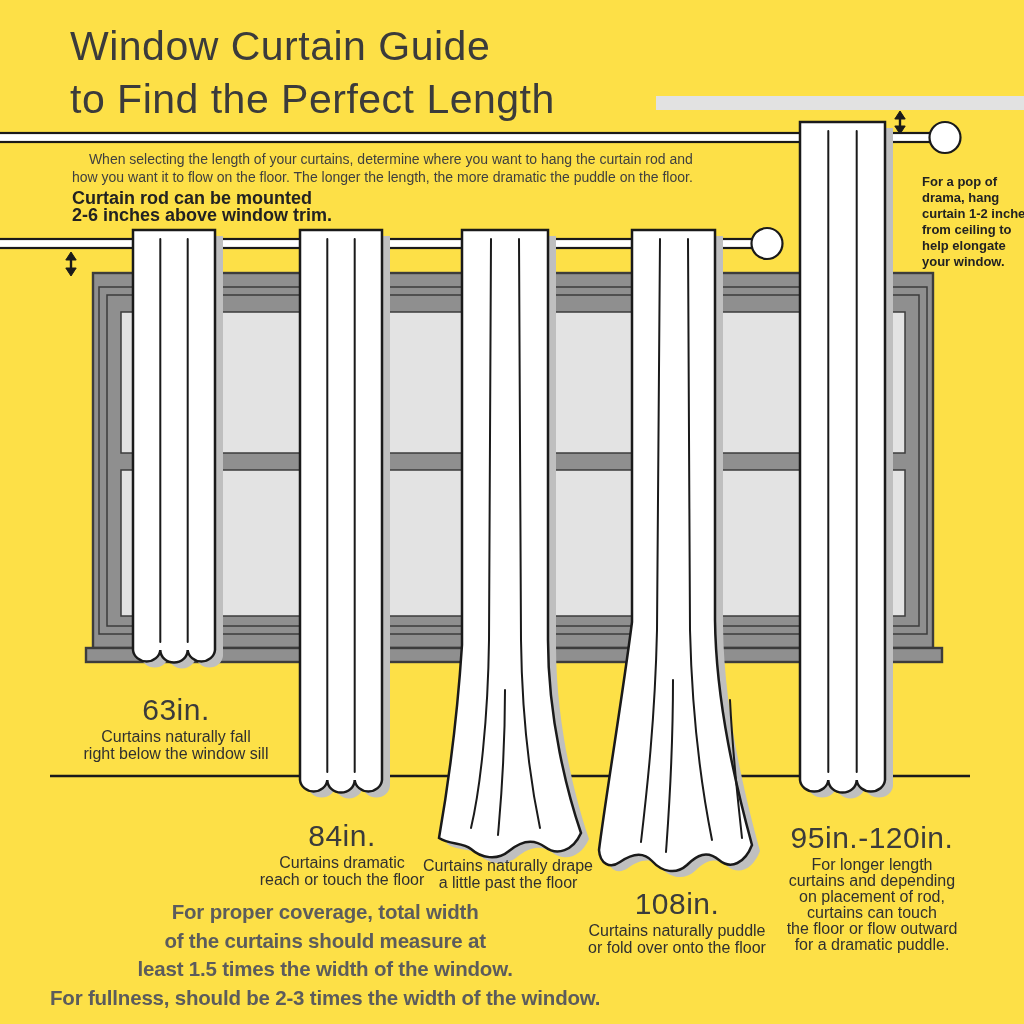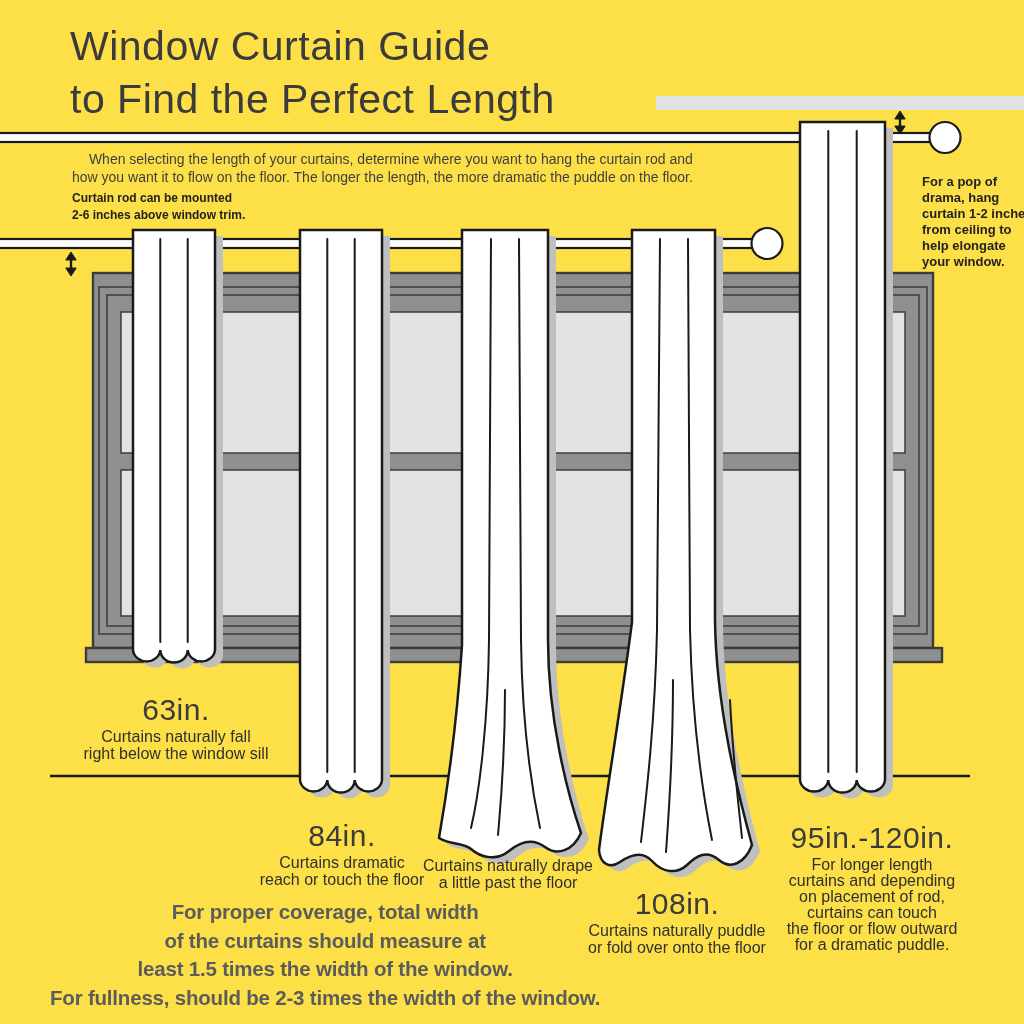--- a/index.html
+++ b/index.html
@@ -8,21 +8,21 @@
     font-family:"Liberation Sans", sans-serif;color:var(--body-text,#3f3f3f);
   }
   .canvas svg{position:absolute;left:0;top:0;}
   .title{
     position:absolute;left:70px;top:20px;margin:0;font-weight:400;
     font-size:41px;line-height:53px;letter-spacing:0.5px;color:var(--title-text,#3b3b3b);
   }
   .title .tline{display:block;white-space:nowrap;}
   .intro{position:absolute;left:72px;top:151px;font-size:14px;line-height:17.5px;color:var(--body-text,#3f3f3f);text-align:right;}
   .intro div{white-space:nowrap;}
-  .rod-note{position:absolute;left:72px;top:190px;font-size:12px;font-weight:bold;line-height:16.5px;color:var(--note-text,#222);}
+  .rod-note{position:absolute;left:72px;top:190px;font-size:18px;font-weight:bold;line-height:16.5px;color:var(--note-text,#222);}
   .rod-note div{white-space:nowrap;}
   .drama-note{position:absolute;left:922px;top:163px;font-size:13px;font-weight:bold;line-height:16px;color:var(--note-text,#222);margin-top:11px;}
   .drama-note div{white-space:nowrap;}
   .curtain-label{position:absolute;text-align:center;}
   .curtain-label .big{font-size:30px;line-height:32px;letter-spacing:0.5px;color:var(--title-text,#3b3b3b);margin-bottom:3px;}
   .curtain-label .sub{font-size:16px;line-height:16.5px;color:#303030;white-space:nowrap;}
   .label-63{left:66px;top:694px;width:220px;}
   .label-84{left:232px;top:820px;width:220px;}
   .label-95{left:398px;top:858px;width:220px;}
   .label-108{left:567px;top:888px;width:220px;}

